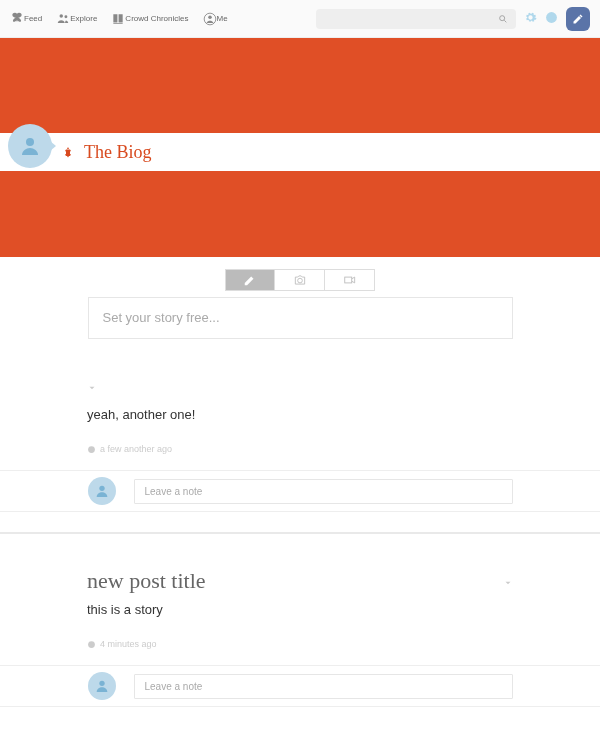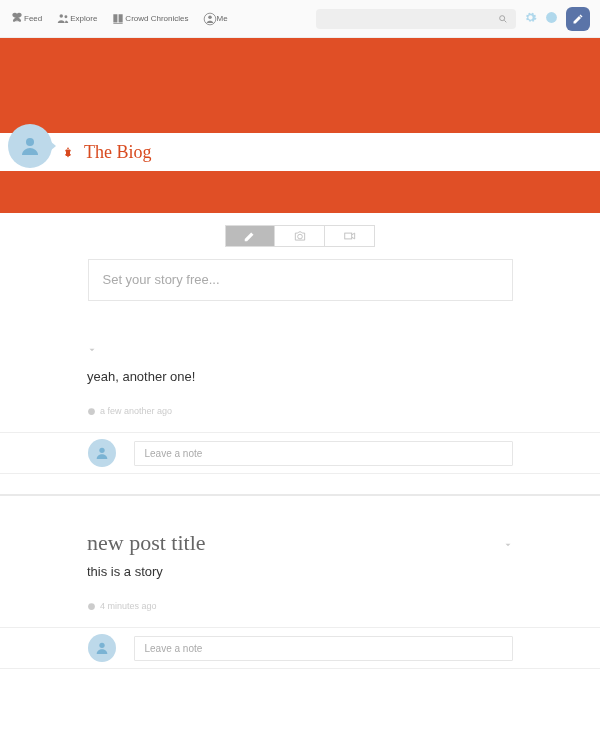--- a/index.html
+++ b/index.html
@@ -50,21 +50,21 @@
       width: 24px; height: 24px; border-radius: 6px;
       background: #5a74a8;
       display:flex; align-items:center; justify-content:center;
       cursor:pointer;
     }
     .compose-btn svg { width: 12px; height: 12px; fill: #fff; }
 
     
     .hero {
       background: #e04f26;
-      height: 175px;
+      height: 219px;
       position: relative;
     }
     .title-strip {
       position: absolute;
       left: 0; right: 0;
       top: 95px;
       height: 38px;
       background: #fff;
       display: flex; align-items: center;
       padding-left: 62px;
@@ -105,21 +105,21 @@
       background:#fff;
       cursor:pointer;
     }
     .ctab + .ctab { border-left: none; }
     .ctab.active { background:#bbb; }
     .ctab svg { width:14px; height:14px; fill:#bbb; }
     .ctab.active svg { fill:#fff; }
 
     .story-box {
       width: 425px;
-      margin: 12px auto 0;
+      margin: 6px auto 0;
       border: 1px solid #e6e6e6;
       padding: 12px 14px;
       font-size: 13px;
       color: #aaa;
       min-height: 42px;
     }
 
     
     .center-col { width: 450px; margin: 0 auto; }
     .post {

